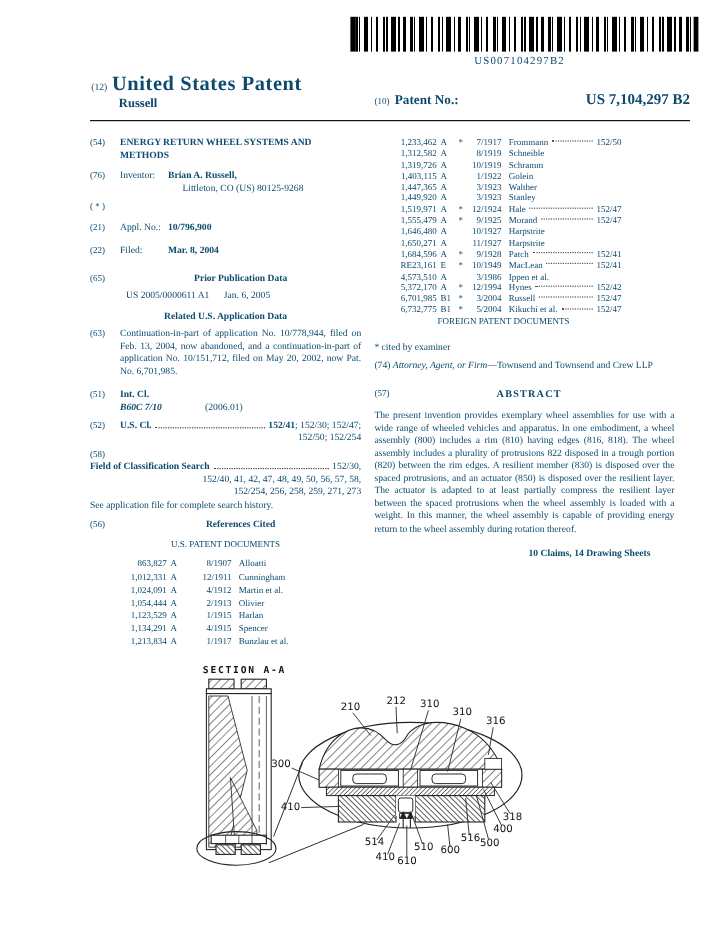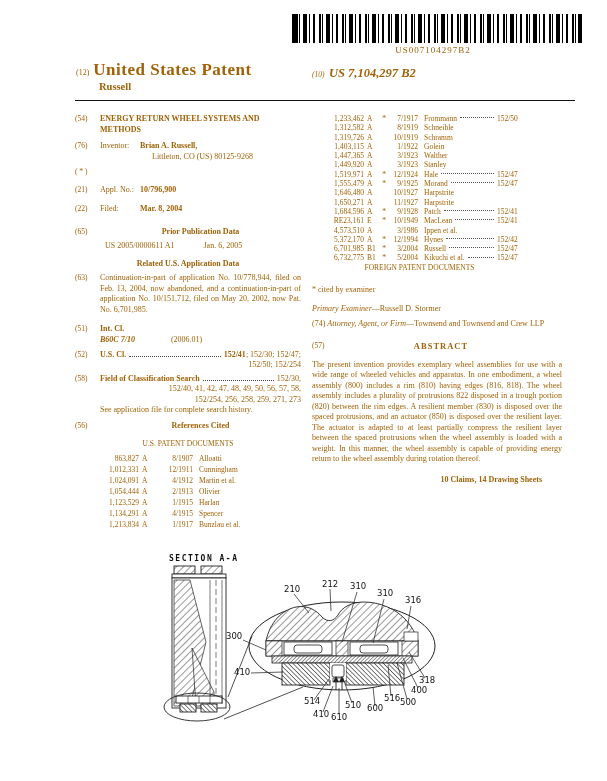--- a/index.html
+++ b/index.html
@@ -1,16 +1,16 @@
 <!DOCTYPE html>
 <html><head>
 <meta charset="utf-8">
 <style>
   html,body{margin:0;padding:0;background:#e8e8e8;}
-  .page{position:relative;width:607px;height:781px;background:#ffffff;color:#a16207;
+  .page{position:relative;width:607px;height:781px;background:#ffffff;color:#0c4a6e;
         font-family:"Liberation Serif",serif;overflow:hidden;}
   
   .barcode{position:absolute;left:292px;top:14px;width:282px;height:29px;
     background:repeating-linear-gradient(90deg,#000 0 2px,#fff 2px 3px,#000 3px 4px,#fff 4px 7px,
       #000 7px 11px,#fff 11px 13px,#000 13px 14px,#fff 14px 17px,#000 17px 19px,#fff 19px 23px);
     border-left:4px solid #000;border-right:4px solid #000;}
   .barcode-text{position:absolute;left:292px;top:45px;width:282px;text-align:center;
     font-size:9px;letter-spacing:1px;}
   .hdr-left{position:absolute;left:76px;top:60px;width:230px;}
   .hdr-tag{font-size:8px;}
@@ -83,22 +83,23 @@
   <div class="barcode-text">US007104297B2</div>
 
   <div class="hdr-left">
     <div>
       <span class="hdr-tag">(12)</span>
       <span class="hdr-title">United States Patent</span>
     </div>
     <div class="hdr-surname">Russell</div>
   </div>
 
-  <div class="pn-row" style="top:66px;font-style:italic;">
+  <div class="pn-row" style="top:76px;">
     <span class="tag">(10)</span>
+    <span class="lbl">Patent No.:</span>
     <span class="val">US 7,104,297 B2</span>
   </div>
 
   <div class="rule"></div>
 
   <div class="col col-left">
 
     <div class="item" style="margin-top:2px;">
       <span class="tag">(54)</span>
       <span class="body b" style="width:185px;flex:none;">ENERGY RETURN WHEEL SYSTEMS AND METHODS</span>
@@ -136,21 +137,21 @@
         <span class="v b">Mar. 8, 2004</span>
       </span>
     </div>
 
     <div class="item" style="margin-top:13px;">
       <span class="tag">(65)</span>
       <span class="body heading center">Prior Publication Data</span>
     </div>
     <div class="line" style="margin-top:3px;padding-left:30px;">
       <span>US 2005/0000611 A1</span>
-      <span style="margin-left:29px;">Jan. 6, 2005</span>
+      <span style="margin-left:12px;">Jan. 6, 2005</span>
     </div>
 
     <div class="heading center" style="margin-top:8px;">Related U.S. Application Data</div>
     <div class="item" style="margin-top:3px;">
       <span class="tag">(63)</span>
       <span class="body just">Continuation-in-part of application No. 10/778,944, filed on Feb. 13, 2004, now abandoned, and a continuation-in-part of application No. 10/151,712, filed on May 20, 2002, now Pat. No. 6,701,985.</span>
     </div>
 
     <div class="item" style="margin-top:9px;">
       <span class="tag">(51)</span>
@@ -169,21 +170,21 @@
         <div class="line">
           <span class="b">U.S. Cl.</span>
           <span class="dots"></span>
           <span class="b">152/41</span>
           <span>; 152/30; 152/47;</span>
         </div>
         <div class="right">152/50; 152/254</div>
       </span>
     </div>
 
-    <div class="item" style="margin-top:3px;">
+    <div class="item" style="margin-top:3px;flex-direction:column;">
       <span class="tag">(58)</span>
       <span class="body">
         <div class="line">
           <span class="b">Field of Classification Search</span>
           <span class="dots"></span>
           <span>152/30,</span>
         </div>
         <div class="right">152/40, 41, 42, 47, 48, 49, 50, 56, 57, 58,</div>
         <div class="right">152/254, 256, 258, 259, 271, 273</div>
         <div>See application file for complete search history.</div>
@@ -394,23 +395,20 @@
         <span class="c-name">Kikuchi et al.</span>
         <span class="c-dots"></span>
         <span class="c-cls">152/47</span>
       </div>
       </div>
 
     <div class="foreign-heading">FOREIGN PATENT DOCUMENTS</div>
 
     <div class="cited-note">* cited by examiner</div>
 
-    <div class="examiner">
-      <span class="i">Primary Examiner</span><span>—Russell D. Stormer</span>
-    </div>
 
     <div class="attorney">
       <span>(74) </span><span class="i">Attorney, Agent, or Firm</span><span>—Townsend and Townsend and Crew LLP</span>
     </div>
 
     <div class="abs-head">
       <span class="tag">(57)</span>
       <span class="h">ABSTRACT</span>
     </div>
     <div class="abstract">The present invention provides exemplary wheel assemblies for use with a wide range of wheeled vehicles and apparatus. In one embodiment, a wheel assembly (800) includes a rim (810) having edges (816, 818). The wheel assembly includes a plurality of protrusions 822 disposed in a trough portion (820) between the rim edges. A resilient member (830) is disposed over the spaced protrusions, and an actuator (850) is disposed over the resilient layer. The actuator is adapted to at least partially compress the resilient layer between the spaced protrusions when the wheel assembly is loaded with a weight. In this manner, the wheel assembly is capable of providing energy return to the wheel assembly during rotation thereof.</div>

